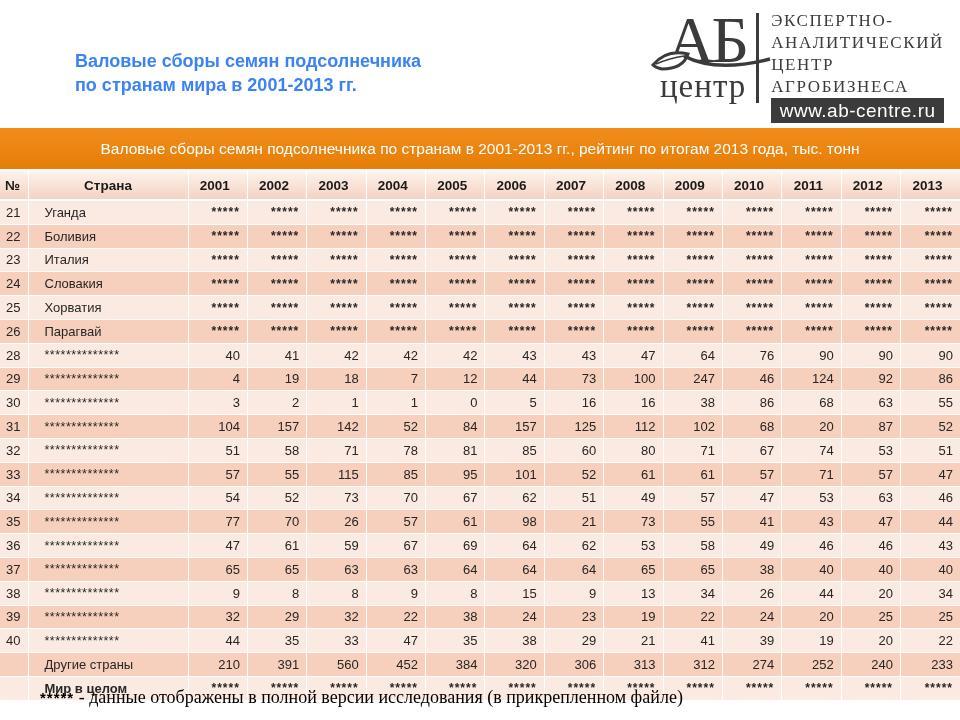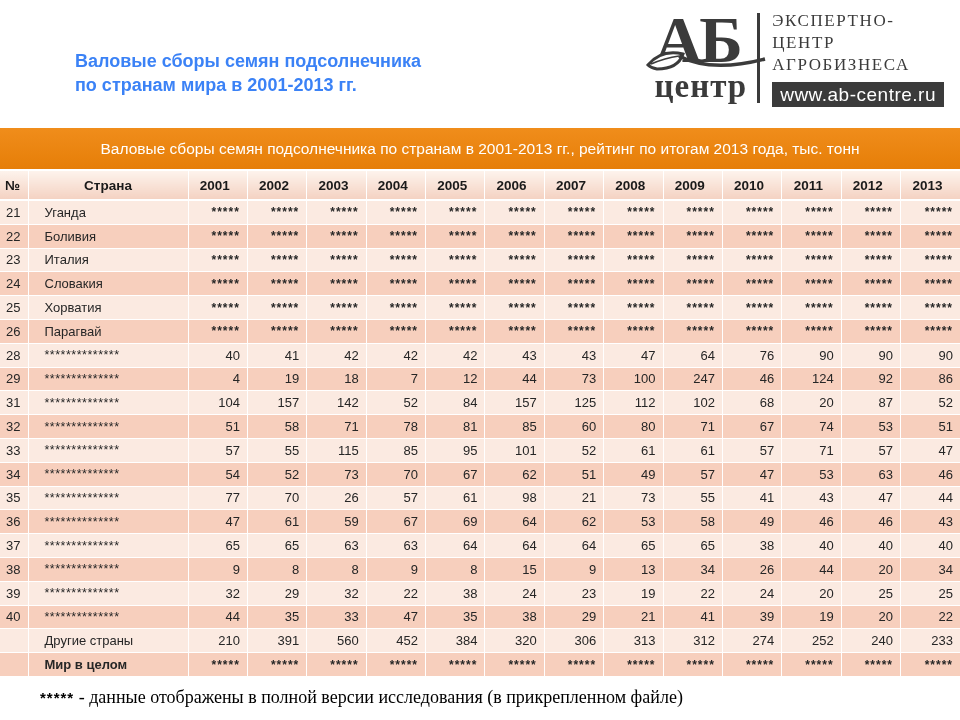--- a/index.html
+++ b/index.html
@@ -6,32 +6,32 @@
   body{
     width:960px;height:720px;position:relative;background:#ffffff;
     font-family:"Liberation Sans",sans-serif;overflow:hidden;
   }
   
   .page-title{
     position:absolute;left:75px;top:50px;
     font-size:18px;font-weight:bold;color:#3b82f6;line-height:1.32;
   }
   .logo{position:absolute;top:10px;right:16px;display:flex;color:#3b3b3b;}
-  .logo-left{position:relative;text-align:left;font-family:"Liberation Serif",serif;font-weight:bold;margin-right:10px;}
+  .logo-left{position:relative;text-align:right;font-family:"Liberation Serif",serif;font-weight:normal;margin-right:10px;}
   .logo-ab{font-size:66px;line-height:.92;letter-spacing:-3px;}
   .logo-sub{font-size:33px;line-height:1;margin-top:-1px;letter-spacing:1px;}
   .leaf{position:absolute;left:-10px;top:36px;width:122px;height:32px;}
   .logo-divider{width:3px;background:#3b3b3b;height:90px;margin:3px 12px 0 0;}
   .logo-right{display:flex;flex-direction:column;justify-content:flex-start;}
   .logo-lines{
     font-family:"Liberation Serif",serif;font-weight:normal;font-size:17px;
     letter-spacing:1.6px;line-height:1.3;color:#3b3b3b;
   }
   .logo-site{
-    margin-top:6px;background:#3b3b3b;color:#fff;
+    background:#3b3b3b;color:#fff;
     font-size:19px;line-height:25px;padding:0 8px;text-align:center;letter-spacing:.5px;
   }
   
   table.tbl{
     position:absolute;top:128px;left:0;width:960px;
     border-collapse:collapse;table-layout:fixed;
   }
   .banner-cell{
     height:39px;background:linear-gradient(#f08d1b,#e67e08);
     color:#ffffff;font-size:15.5px;font-weight:normal;text-align:center;
@@ -87,20 +87,21 @@
       <path d="M3 19 Q16 3 38 8 Q33 23 12 23 Q6 22 3 19 Z" fill="#ffffff" stroke="#3b3b3b" stroke-width="3"></path>
       <path d="M6 18 Q20 12 34 10" fill="none" stroke="#3b3b3b" stroke-width="1.6"></path>
       <path d="M34 10 Q66 27 120 13" fill="none" stroke="#3b3b3b" stroke-width="3.4"></path>
     </svg>
     <div class="logo-sub">центр</div>
   </div>
   <div class="logo-divider"></div>
   <div class="logo-right">
     <div class="logo-lines">
       <div>ЭКСПЕРТНО-</div>
+      <div>АНАЛИТИЧЕСКИЙ</div>
       <div>ЦЕНТР</div>
       <div>АГРОБИЗНЕСА</div>
     </div>
     <div class="logo-site">www.ab-centre.ru</div>
   </div>
 </div>
 
 <table class="tbl">
   <colgroup>
     <col style="width:28px">
@@ -259,20 +260,37 @@
         <td class="num">44</td>
         <td class="num">73</td>
         <td class="num">100</td>
         <td class="num">247</td>
         <td class="num">46</td>
         <td class="num">124</td>
         <td class="num">92</td>
         <td class="num">86</td>
       </tr>
       <tr>
+        <td class="rank">30</td>
+        <td class="country masked">**************</td>
+        <td class="num">3</td>
+        <td class="num">2</td>
+        <td class="num">1</td>
+        <td class="num">1</td>
+        <td class="num">0</td>
+        <td class="num">5</td>
+        <td class="num">16</td>
+        <td class="num">16</td>
+        <td class="num">38</td>
+        <td class="num">86</td>
+        <td class="num">68</td>
+        <td class="num">63</td>
+        <td class="num">55</td>
+      </tr>
+      <tr>
         <td class="rank">31</td>
         <td class="country masked">**************</td>
         <td class="num">104</td>
         <td class="num">157</td>
         <td class="num">142</td>
         <td class="num">52</td>
         <td class="num">84</td>
         <td class="num">157</td>
         <td class="num">125</td>
         <td class="num">112</td>

